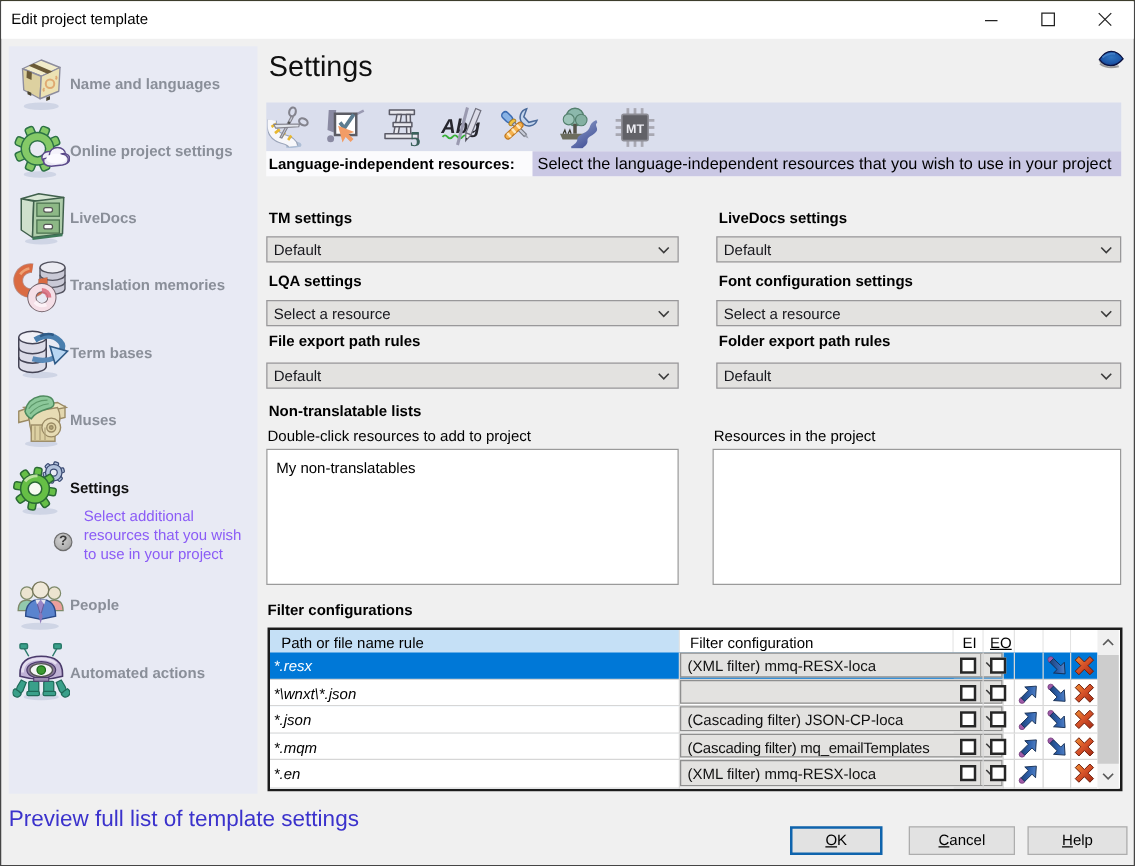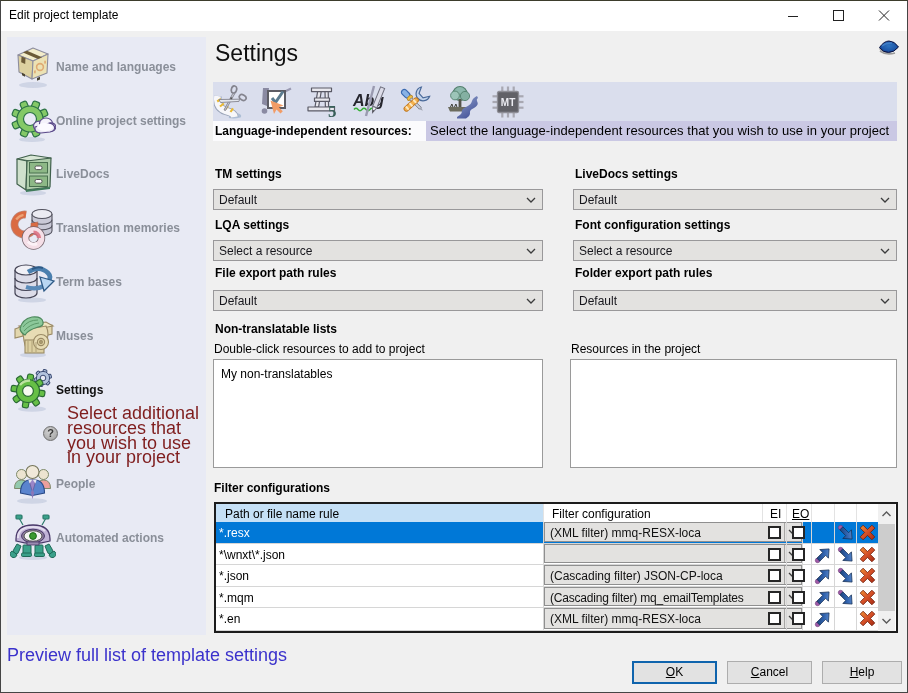--- a/index.html
+++ b/index.html
@@ -32,21 +32,21 @@
   .hc{top:0;height:18px;background:#fff;border-right:1px solid #e3e3e3;font-size:12px;}
   .r{position:absolute;left:0;width:662px;height:21.5px;background:#fff;}
   .cell{position:absolute;top:0;height:100%;box-sizing:border-box;}
   .c1{left:0;width:328px;border-right:1px solid #d6d6d6;border-bottom:1px solid #d6d6d6;}
   .c2{left:328px;width:259px;border-right:1px solid #d6d6d6;border-bottom:1px solid #d6d6d6;}
   .cEI{left:547px;width:24px;border-right:1px solid #d6d6d6;border-bottom:1px solid #d6d6d6;}
   .cEO{left:571px;width:25px;border-right:1px solid #d6d6d6;border-bottom:1px solid #d6d6d6;}
   .cA1{left:596px;width:23px;border-right:1px solid #d6d6d6;border-bottom:1px solid #d6d6d6;}
   .cA2{left:619px;width:22px;border-right:1px solid #d6d6d6;border-bottom:1px solid #d6d6d6;}
   .cX{left:641px;width:21px;border-bottom:1px solid #d6d6d6;}
-  .pv{position:absolute;left:3px;top:4px;font-size:12px;}
+  .pv{position:absolute;left:3px;top:4px;font-size:12px;font-style:italic;}
   .tdd{position:absolute;left:0px;top:0px;right:0px;bottom:1px;background:#e3e2e0;border:1px solid #8f8f8f;}
   .tddt{position:absolute;left:5px;top:3px;font-size:12px;color:#111;white-space:nowrap;overflow:hidden;max-width:194px;}
   .tddch{position:absolute;right:3px;top:5px;}
   .tddsep{position:absolute;right:16px;top:0;bottom:0;width:1px;background:#a7a6a4;}
   .ai{position:absolute;left:2px;top:2px;}
   .xi{position:absolute;left:2px;top:2px;}
   .cbx{position:absolute;left:5px;top:4px;width:13px;height:13px;background:#fff;border:2px solid #262626;box-sizing:border-box;}
   
   .btn{top:661px;height:23px;background:#e2e2e2;border:1px solid #adadad;box-sizing:border-box;
        text-align:center;line-height:21px;font-size:12px;}
@@ -73,21 +73,21 @@
 
 <div class="abs" id="sidebar"></div>
 
 <div class="abs sbtxt" style="top:60px;">Name and languages</div>
 <div class="abs sbtxt" style="top:114px;">Online project settings</div>
 <div class="abs sbtxt" style="top:167px;">LiveDocs</div>
 <div class="abs sbtxt" style="top:221px;">Translation memories</div>
 <div class="abs sbtxt" style="top:275px;">Term bases</div>
 <div class="abs sbtxt" style="top:329px;">Muses</div>
 <div class="abs sbtxt" style="top:383px;color:#111;">Settings</div>
-<div class="abs" style="left:67px;top:406px;width:135px;font-size:18px;line-height:14.8px;color:#7f1d1d;">Select additional resources that you wish to use in your project</div>
+<div class="abs" style="left:67px;top:406px;width:135px;font-size:12px;line-height:14.8px;color:#8b5cf6;">Select additional resources that you wish to use in your project</div>
 <div class="abs sbtxt" style="top:477px;">People</div>
 <div class="abs sbtxt" style="top:531px;">Automated actions</div>
 
 <div class="abs" style="left:215px;top:40px;font-size:23px;color:#101010;">Settings</div>
 
 <div class="abs" id="toolbar"></div>
 <div class="abs" id="labelbar">
     <div class="abs" id="labelhl"></div>
   <div class="abs b" style="left:2px;top:3px;">Language-independent resources:</div>
   <div class="abs" style="left:217px;top:2px;font-size:13px;letter-spacing:0.05px;">Select the language-independent resources that you wish to use in your project</div>
@@ -741,15 +741,15 @@
       <rect x="1.5" y="21.6" width="6" height="2.2"></rect>
     <rect x="26.5" y="10.2" width="6" height="2.2"></rect>
       <rect x="26.5" y="15.9" width="6" height="2.2"></rect>
       <rect x="26.5" y="21.6" width="6" height="2.2"></rect>
   </g>
   <rect x="6.5" y="6.5" width="21" height="21" rx="1.5" fill="#616167" stroke="#8e8e96" stroke-width="1.3"></rect>
   <text x="9.8" y="21.3" font-family="Liberation Sans,sans-serif" font-size="10" font-weight="bold" fill="#ececf2">MT</text>
 </svg>
 
 <div class="abs" id="link">Preview full list of template settings</div>
-<div class="abs btn" style="left:632px;width:85px;" id="okbtn"><u>O</u>K</div>
+<div class="abs btn" style="left:632px;width:74px;" id="okbtn"><u>O</u>K</div>
 <div class="abs btn" style="left:727px;width:85px;"><u>C</u>ancel</div>
 <div class="abs btn" style="left:822px;width:80px;"><u>H</u>elp</div>
 
 </body></html>

